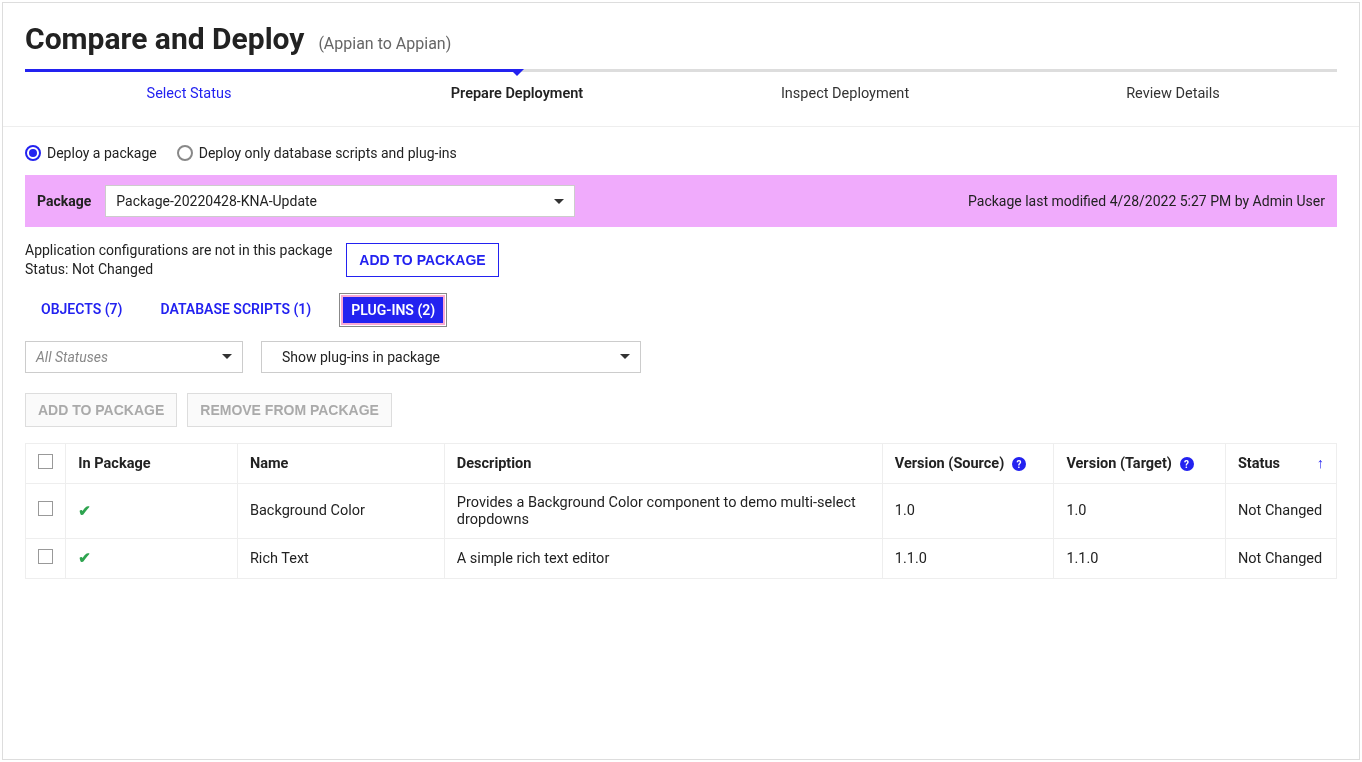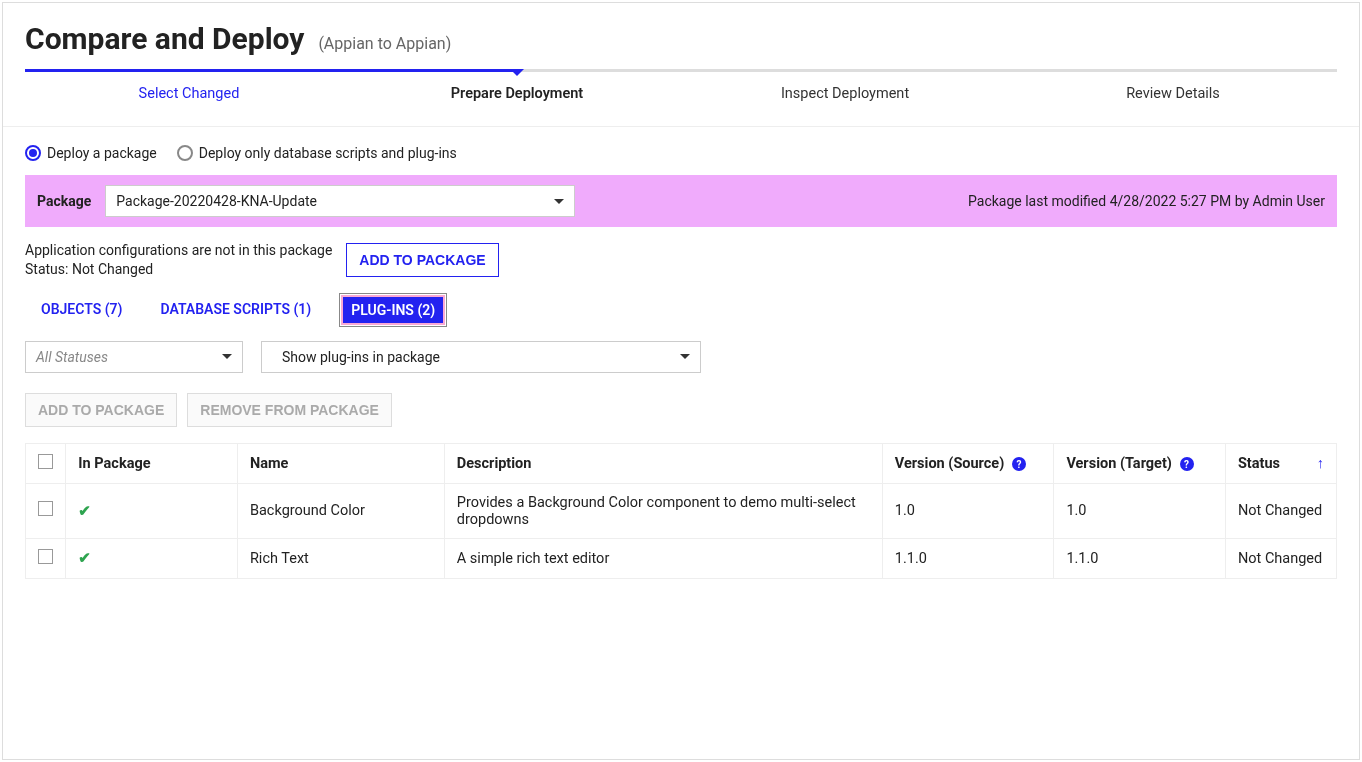--- a/index.html
+++ b/index.html
@@ -119,21 +119,21 @@
     .tabs { display: flex; gap: 22px; margin: 4px 0 16px 8px; }
     .tab { color: #2322f0; font-weight: 600; padding: 6px 8px; cursor: pointer; }
     .tab.active {
       background: #2322f0; color: #fff; border: 2px solid #f9a8d4;
       outline: 1px solid #888; outline-offset: 1px;
       padding: 5px 8px;
     }
     .filters-row { display: flex; gap: 18px; margin-bottom: 20px; }
     .status-select { width: 218px; }
     .status-select .placeholder { color: #888; font-style: italic; }
-    .plugins-select { width: 440px; padding-left: 20px; }
+    .plugins-select { width: 380px; padding-left: 20px; }
     .action-row { display: flex; gap: 10px; margin-bottom: 16px; }
     .btn-disabled {
       border: 1px solid #ddd; background: #fafafa; color: #aaa;
       padding: 8px 12px; font-weight: 600; font-size: 14px;
     }
     table.grid { width: 100%; border-collapse: collapse; font-size: 14.5px; }
     table.grid th, table.grid td {
       border: 1px solid #eee; padding: 10px 12px; text-align: left;
       vertical-align: middle;
     }
@@ -181,21 +181,21 @@
 <div class="container">
   <div class="header">
     <div class="title-row">
       <h1 class="page-title">Compare and Deploy</h1>
       <span class="page-subtitle">(Appian to Appian)</span>
     </div>
     <div class="stepper">
       <div class="stepper-track"></div>
       <div class="stepper-fill"></div>
       <div class="stepper-caret"></div>
-      <div class="step completed">Select Changed</div>
+      <div class="step completed">Select Status</div>
       <div class="step active">Prepare Deployment</div>
       <div class="step">Inspect Deployment</div>
       <div class="step">Review Details</div>
     </div>
   </div>
 
   <div class="main">
     <div class="radio-row">
       <label class="radio-opt">
         <span class="radio checked"></span>

